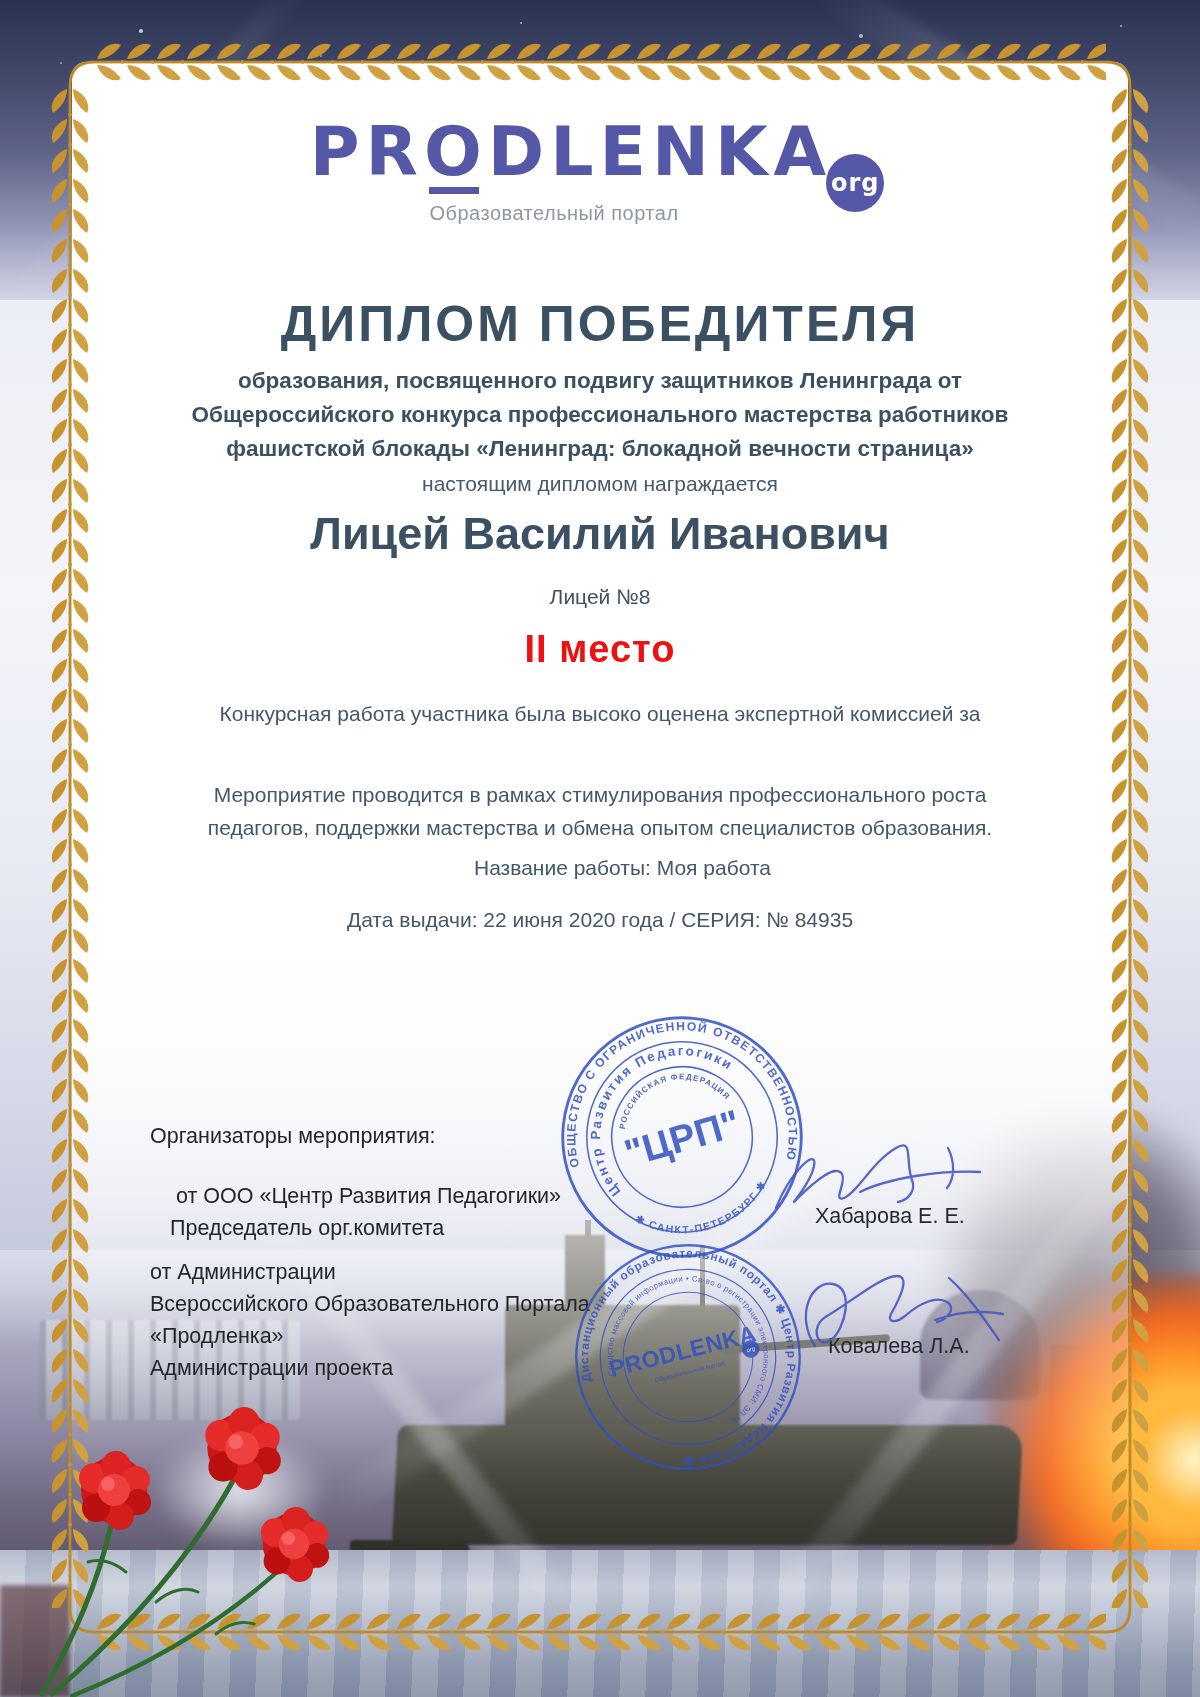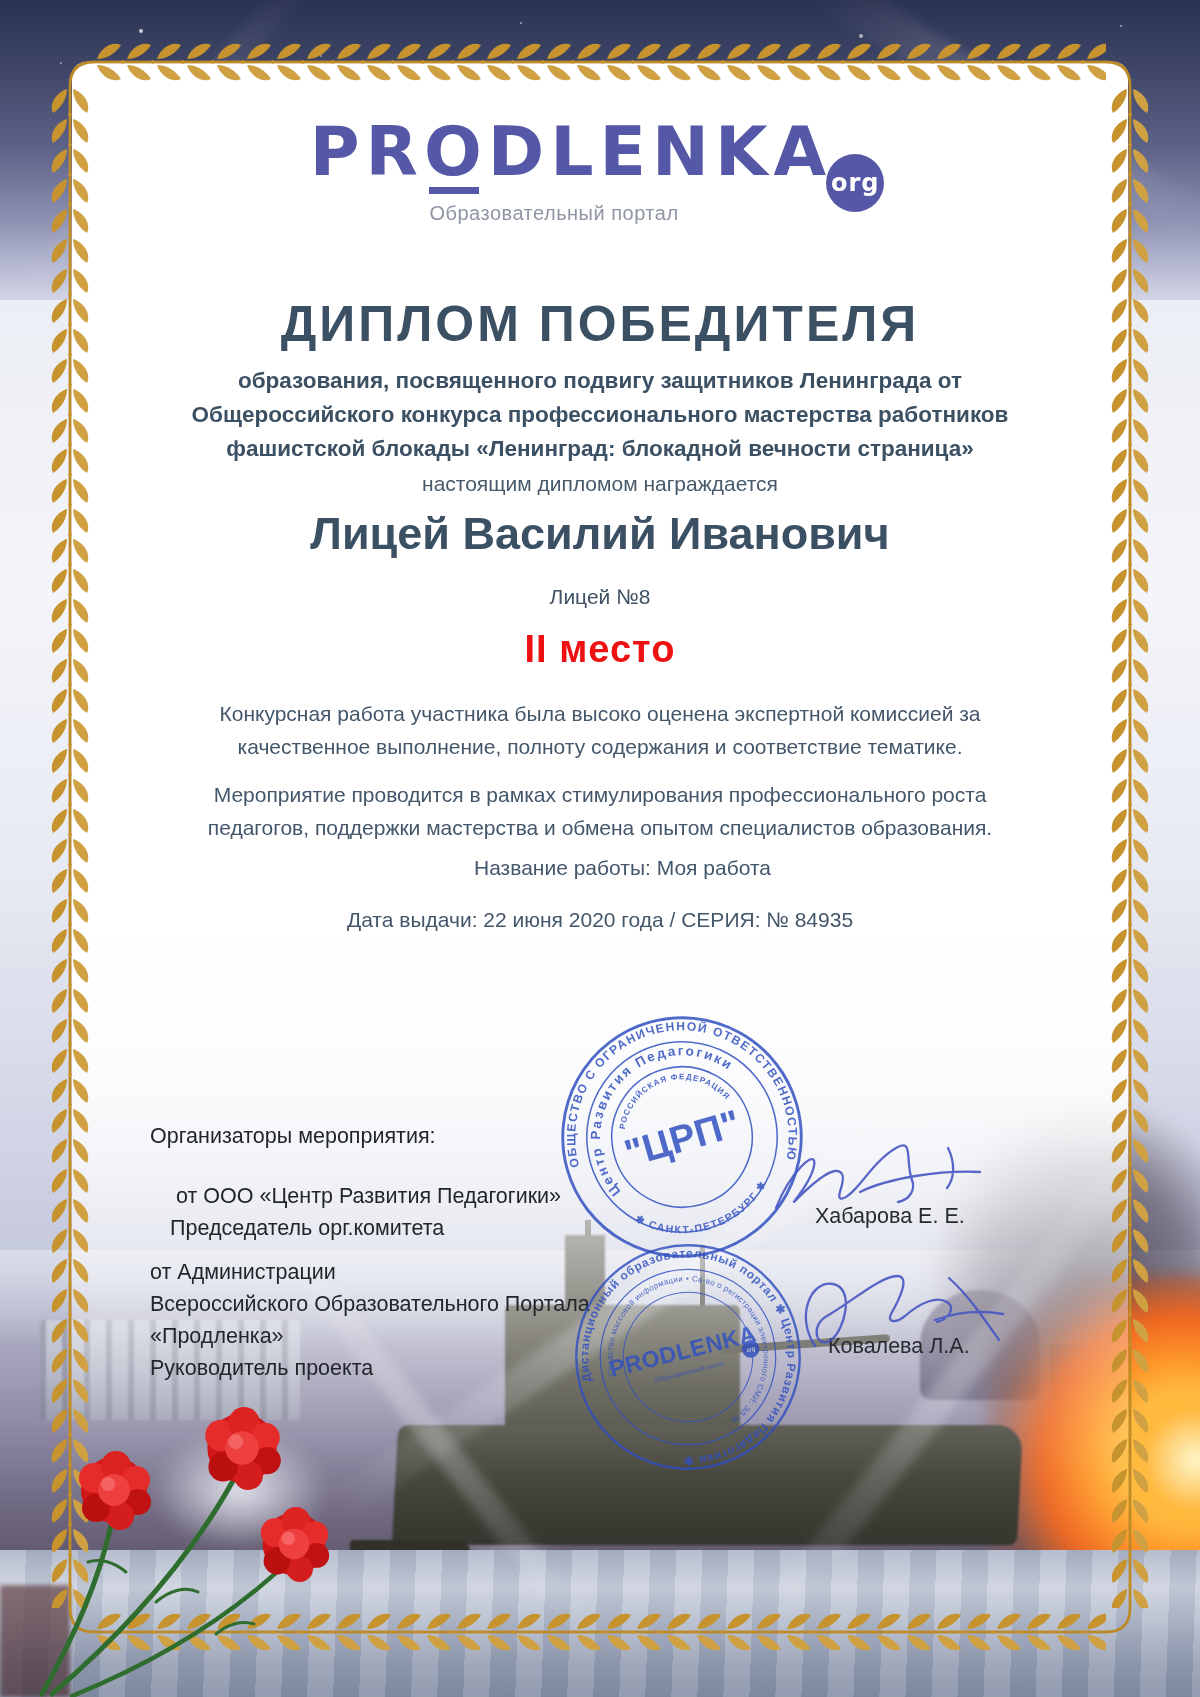--- a/index.html
+++ b/index.html
@@ -193,40 +193,39 @@
       <div>фашистской блокады «Ленинград: блокадной вечности страница»</div>
     </div>
 
     <div class="cline intro">настоящим дипломом награждается</div>
     <div class="cline name">Лицей Василий Иванович</div>
     <div class="cline school">Лицей №8</div>
     <div class="cline place">II место</div>
 
     <div class="cline para p1">
       <div>Конкурсная работа участника была высоко оценена экспертной комиссией за</div>
-      <div>качественное выполнение, полноту содержания и соответствие тематике.</div>
     </div>
     <div class="cline para p2">
       <div>Мероприятие проводится в рамках стимулирования профессионального роста</div>
       <div>педагогов, поддержки мастерства и обмена опытом специалистов образования.</div>
     </div>
 
     <div class="cline work">Название работы: Моя работа</div>
     <div class="cline issue">Дата выдачи: 22 июня 2020 года / СЕРИЯ: № 84935</div>
 
     <div class="org-heading">Организаторы мероприятия:</div>
     <div class="org-block org1">
       <div>от ООО «Центр Развития Педагогики»</div>
       <div>Председатель орг.комитета</div>
     </div>
     <div class="org-block org2">
       <div>от Администрации</div>
       <div>Всероссийского Образовательного Портала</div>
       <div>«Продленка»</div>
-      <div>Руководитель проекта</div>
+      <div>Администрации проекта</div>
     </div>
     <div class="sig-name sig1-name">Хабарова Е. Е.</div>
     <div class="sig-name sig2-name">Ковалева Л.А.</div>
   </div>
 
   <svg class="overlay" style="left:557px;top:1012px" width="250" height="250" viewBox="0 0 260 260">
     <g transform="rotate(-16 130 130)" opacity="0.84">
       <circle cx="130" cy="130" r="124" fill="none" stroke="#2f4fc0" stroke-width="3"></circle>
       <circle cx="130" cy="130" r="99" fill="none" stroke="#2f4fc0" stroke-width="1.6"></circle>
       <circle cx="130" cy="130" r="73" fill="none" stroke="#2f4fc0" stroke-width="1.6"></circle>

